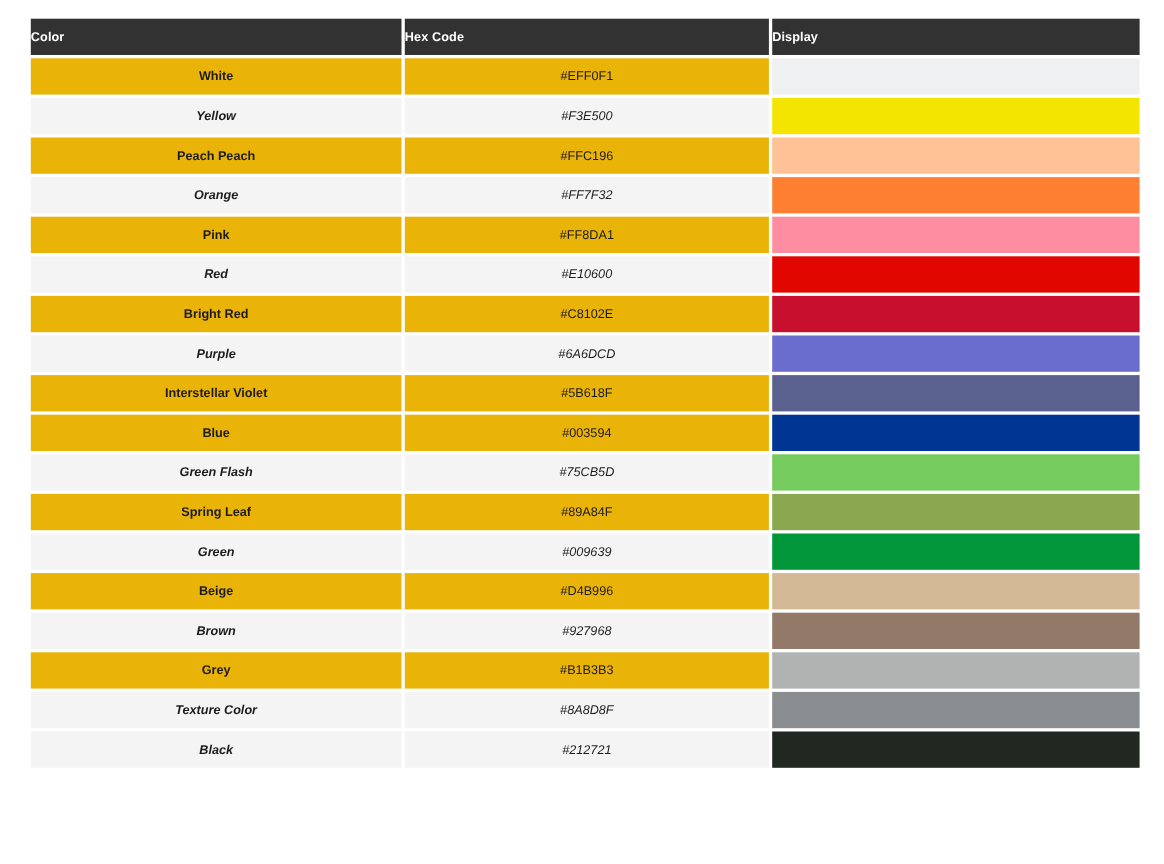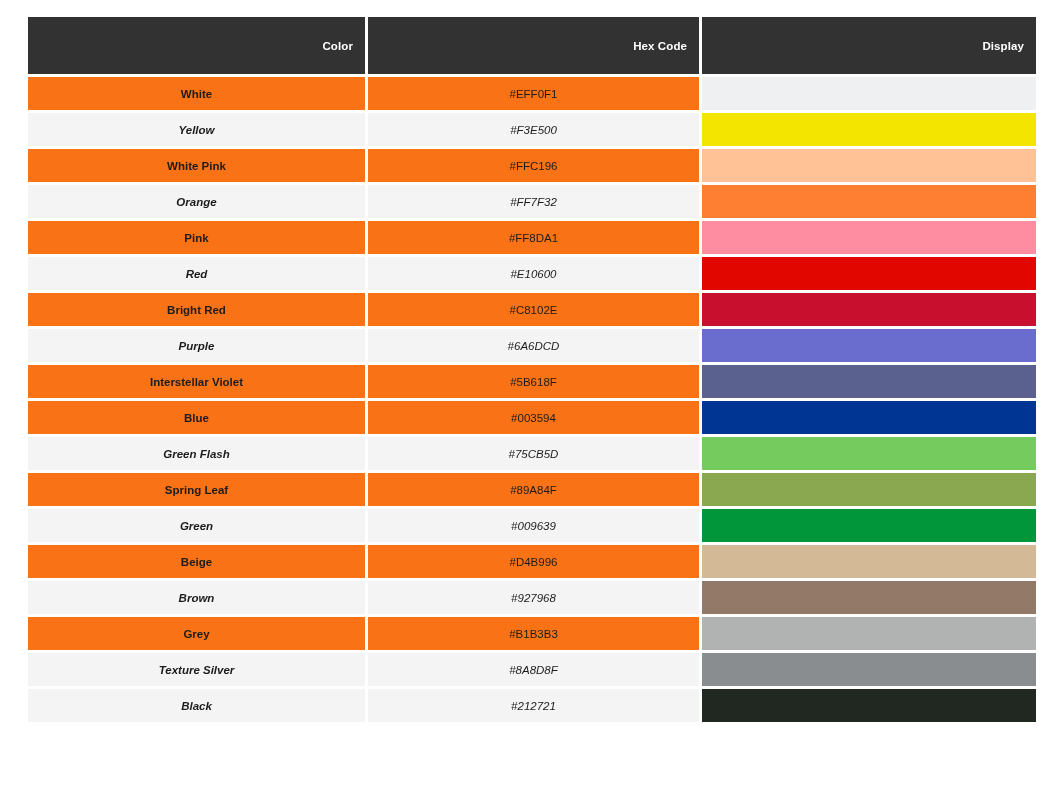--- a/index.html
+++ b/index.html
@@ -30,38 +30,38 @@
   .col-name    { width: 337px; }
   .col-hex     { width: 331px; }
   .col-display { width: 334px; }
 
   #color-table th {
     background: #323232;
     color: #ffffff;
     font-size: 11.5px;
     font-weight: bold;
     height: 33px;
-    padding: 12px;
-    text-align: right;
+    padding: 0;
+    text-align: left;
     vertical-align: middle;
     letter-spacing: 0.1px;
   }
 
   #color-table td {
     height: 33px;
     padding: 0;
     vertical-align: middle;
     text-align: center;
     font-size: 11.5px;
     color: #1c1c1c;
   }
 
   tr.row-shade td.cell-name,
   tr.row-shade td.cell-hex {
-    background: #f97316;
+    background: #eab308;
   }
   tr.row-plain td.cell-name,
   tr.row-plain td.cell-hex {
     background: #f4f4f4;
     font-style: italic;
   }
 
   td.cell-name {
     font-weight: bold;
   }
@@ -105,21 +105,21 @@
         </td>
       </tr>
       <tr class="row-plain">
         <td class="cell-name">Yellow</td>
         <td class="cell-hex">#F3E500</td>
         <td class="cell-display">
           <span class="swatch" style="background-color: rgb(243, 229, 0);"></span>
         </td>
       </tr>
       <tr class="row-shade">
-        <td class="cell-name">White Pink</td>
+        <td class="cell-name">Peach Peach</td>
         <td class="cell-hex">#FFC196</td>
         <td class="cell-display">
           <span class="swatch" style="background-color: rgb(255, 193, 150);"></span>
         </td>
       </tr>
       <tr class="row-plain">
         <td class="cell-name">Orange</td>
         <td class="cell-hex">#FF7F32</td>
         <td class="cell-display">
           <span class="swatch" style="background-color: rgb(255, 127, 50);"></span>
@@ -203,21 +203,21 @@
         </td>
       </tr>
       <tr class="row-shade">
         <td class="cell-name">Grey</td>
         <td class="cell-hex">#B1B3B3</td>
         <td class="cell-display">
           <span class="swatch" style="background-color: rgb(177, 179, 179);"></span>
         </td>
       </tr>
       <tr class="row-plain">
-        <td class="cell-name">Texture Silver</td>
+        <td class="cell-name">Texture Color</td>
         <td class="cell-hex">#8A8D8F</td>
         <td class="cell-display">
           <span class="swatch" style="background-color: rgb(138, 141, 143);"></span>
         </td>
       </tr>
       <tr class="row-plain">
         <td class="cell-name">Black</td>
         <td class="cell-hex">#212721</td>
         <td class="cell-display">
           <span class="swatch" style="background-color: rgb(33, 39, 33);"></span>

